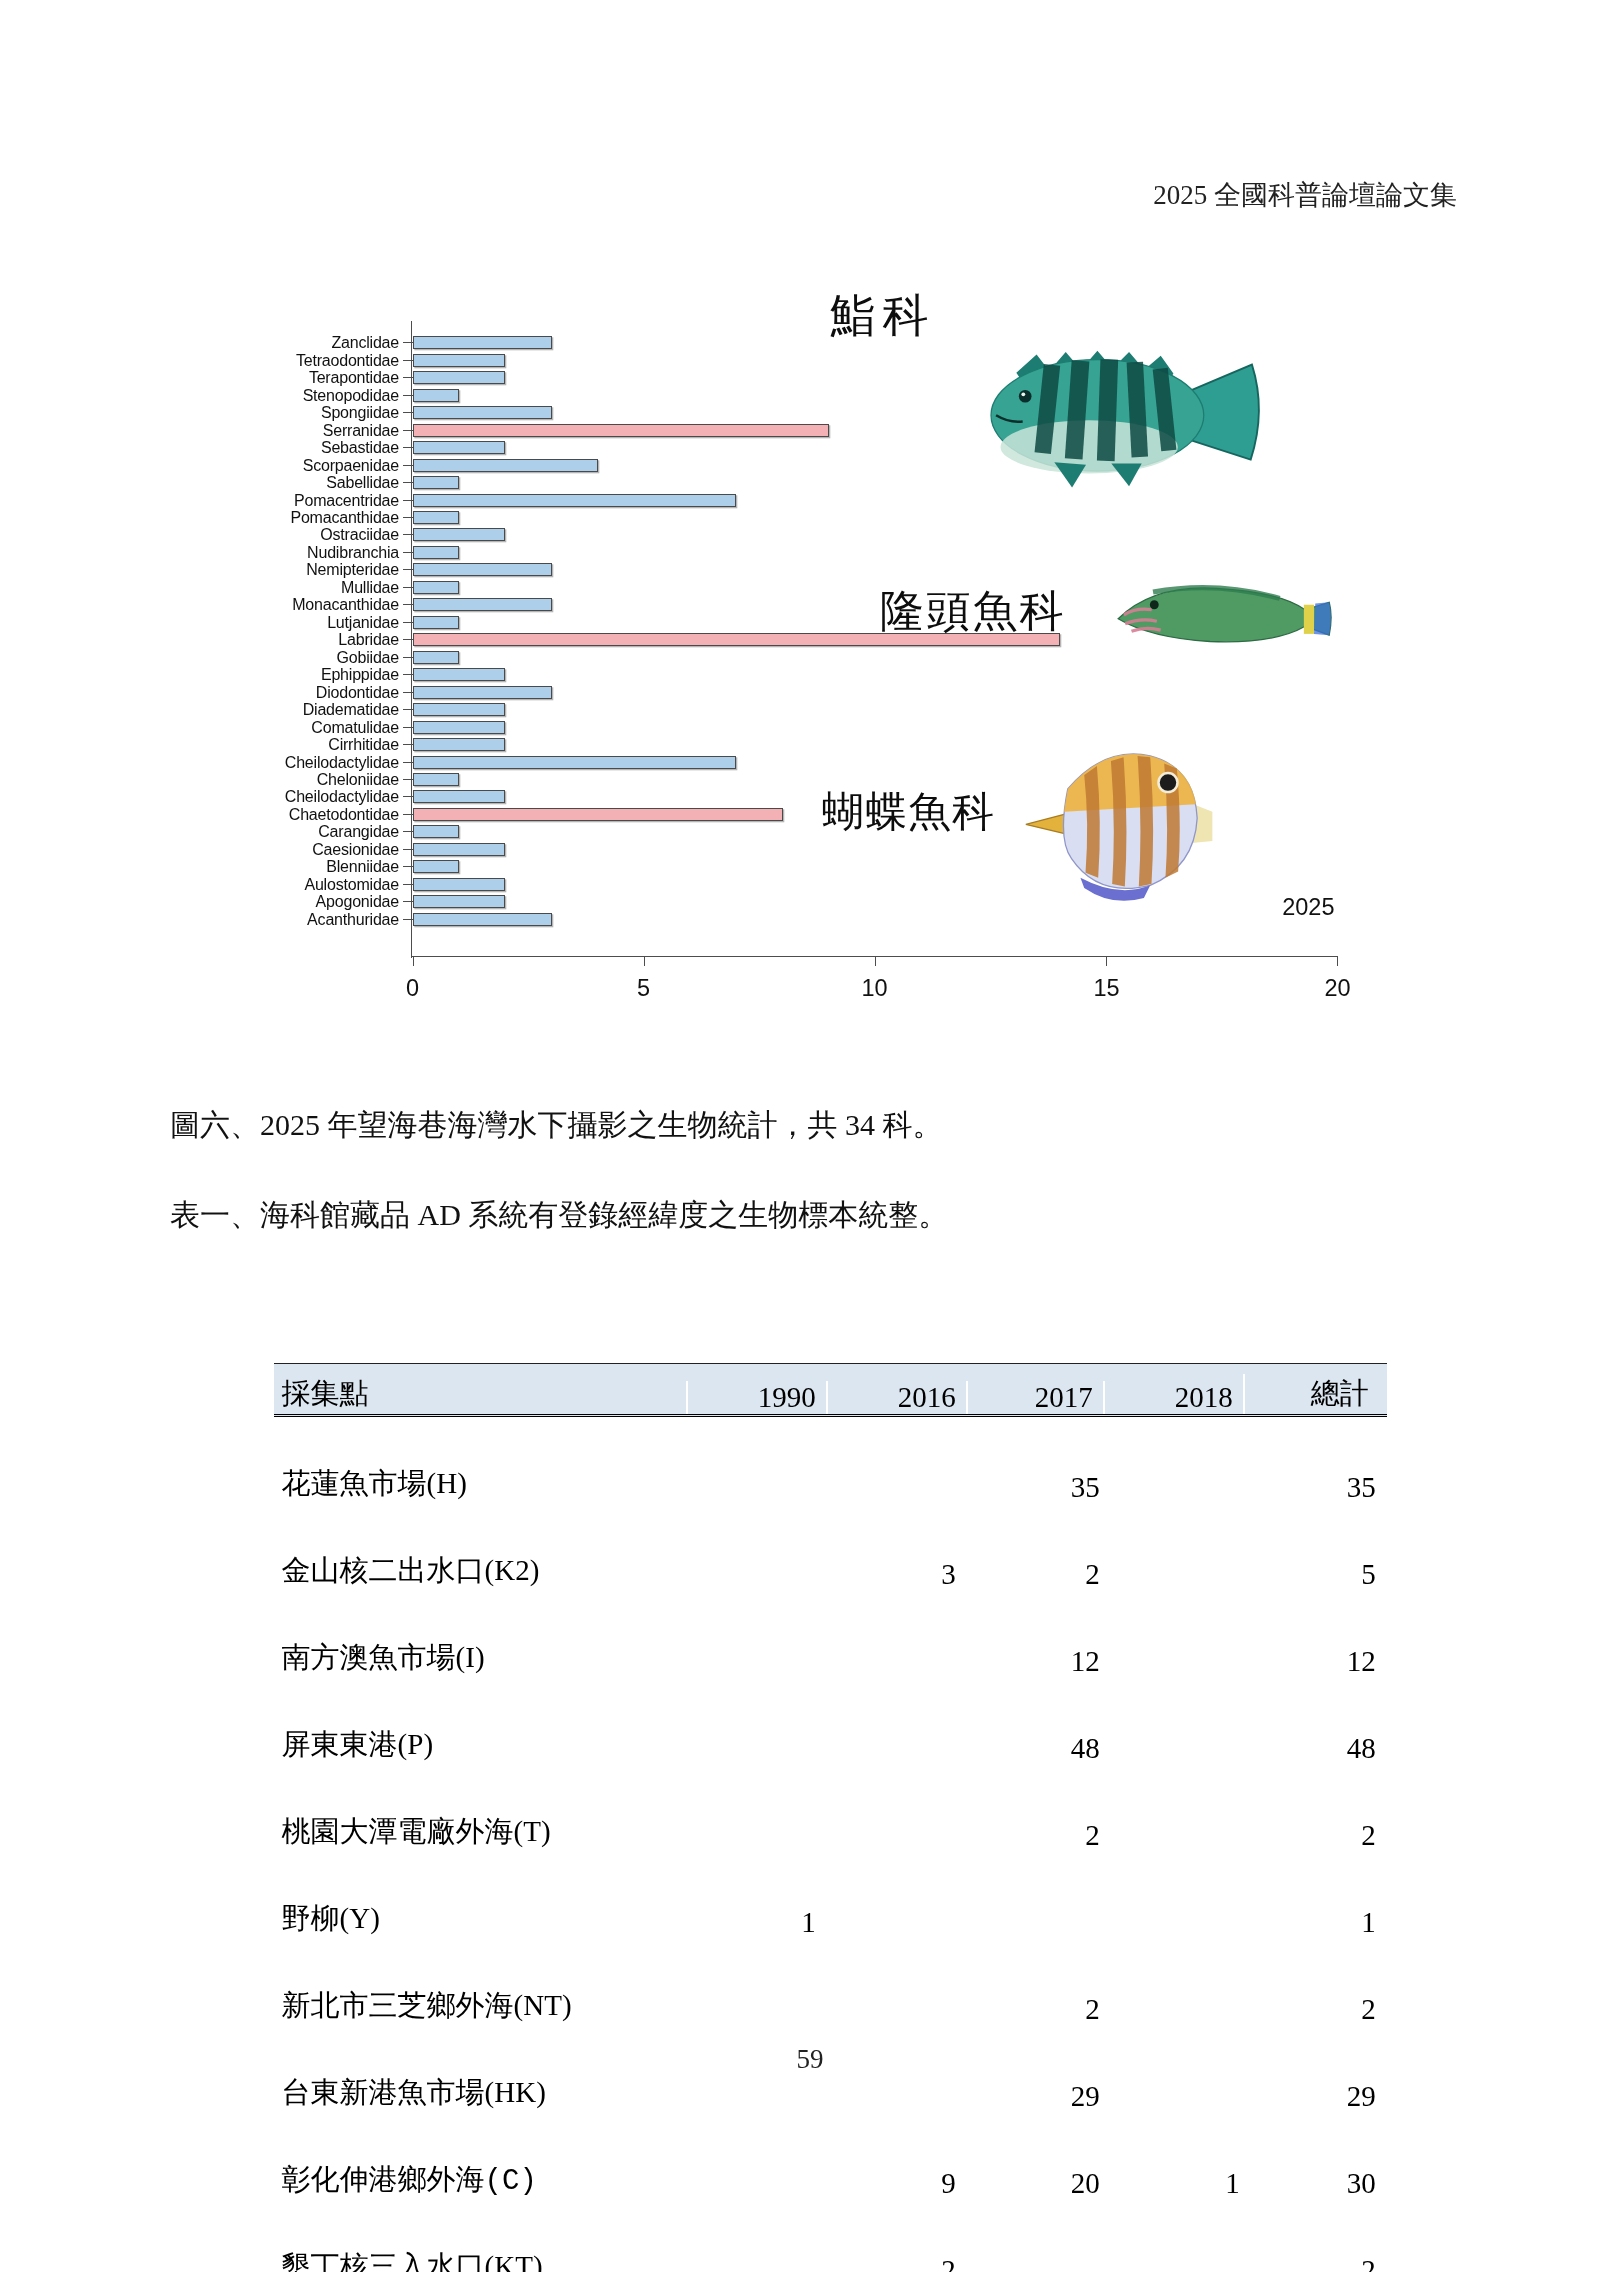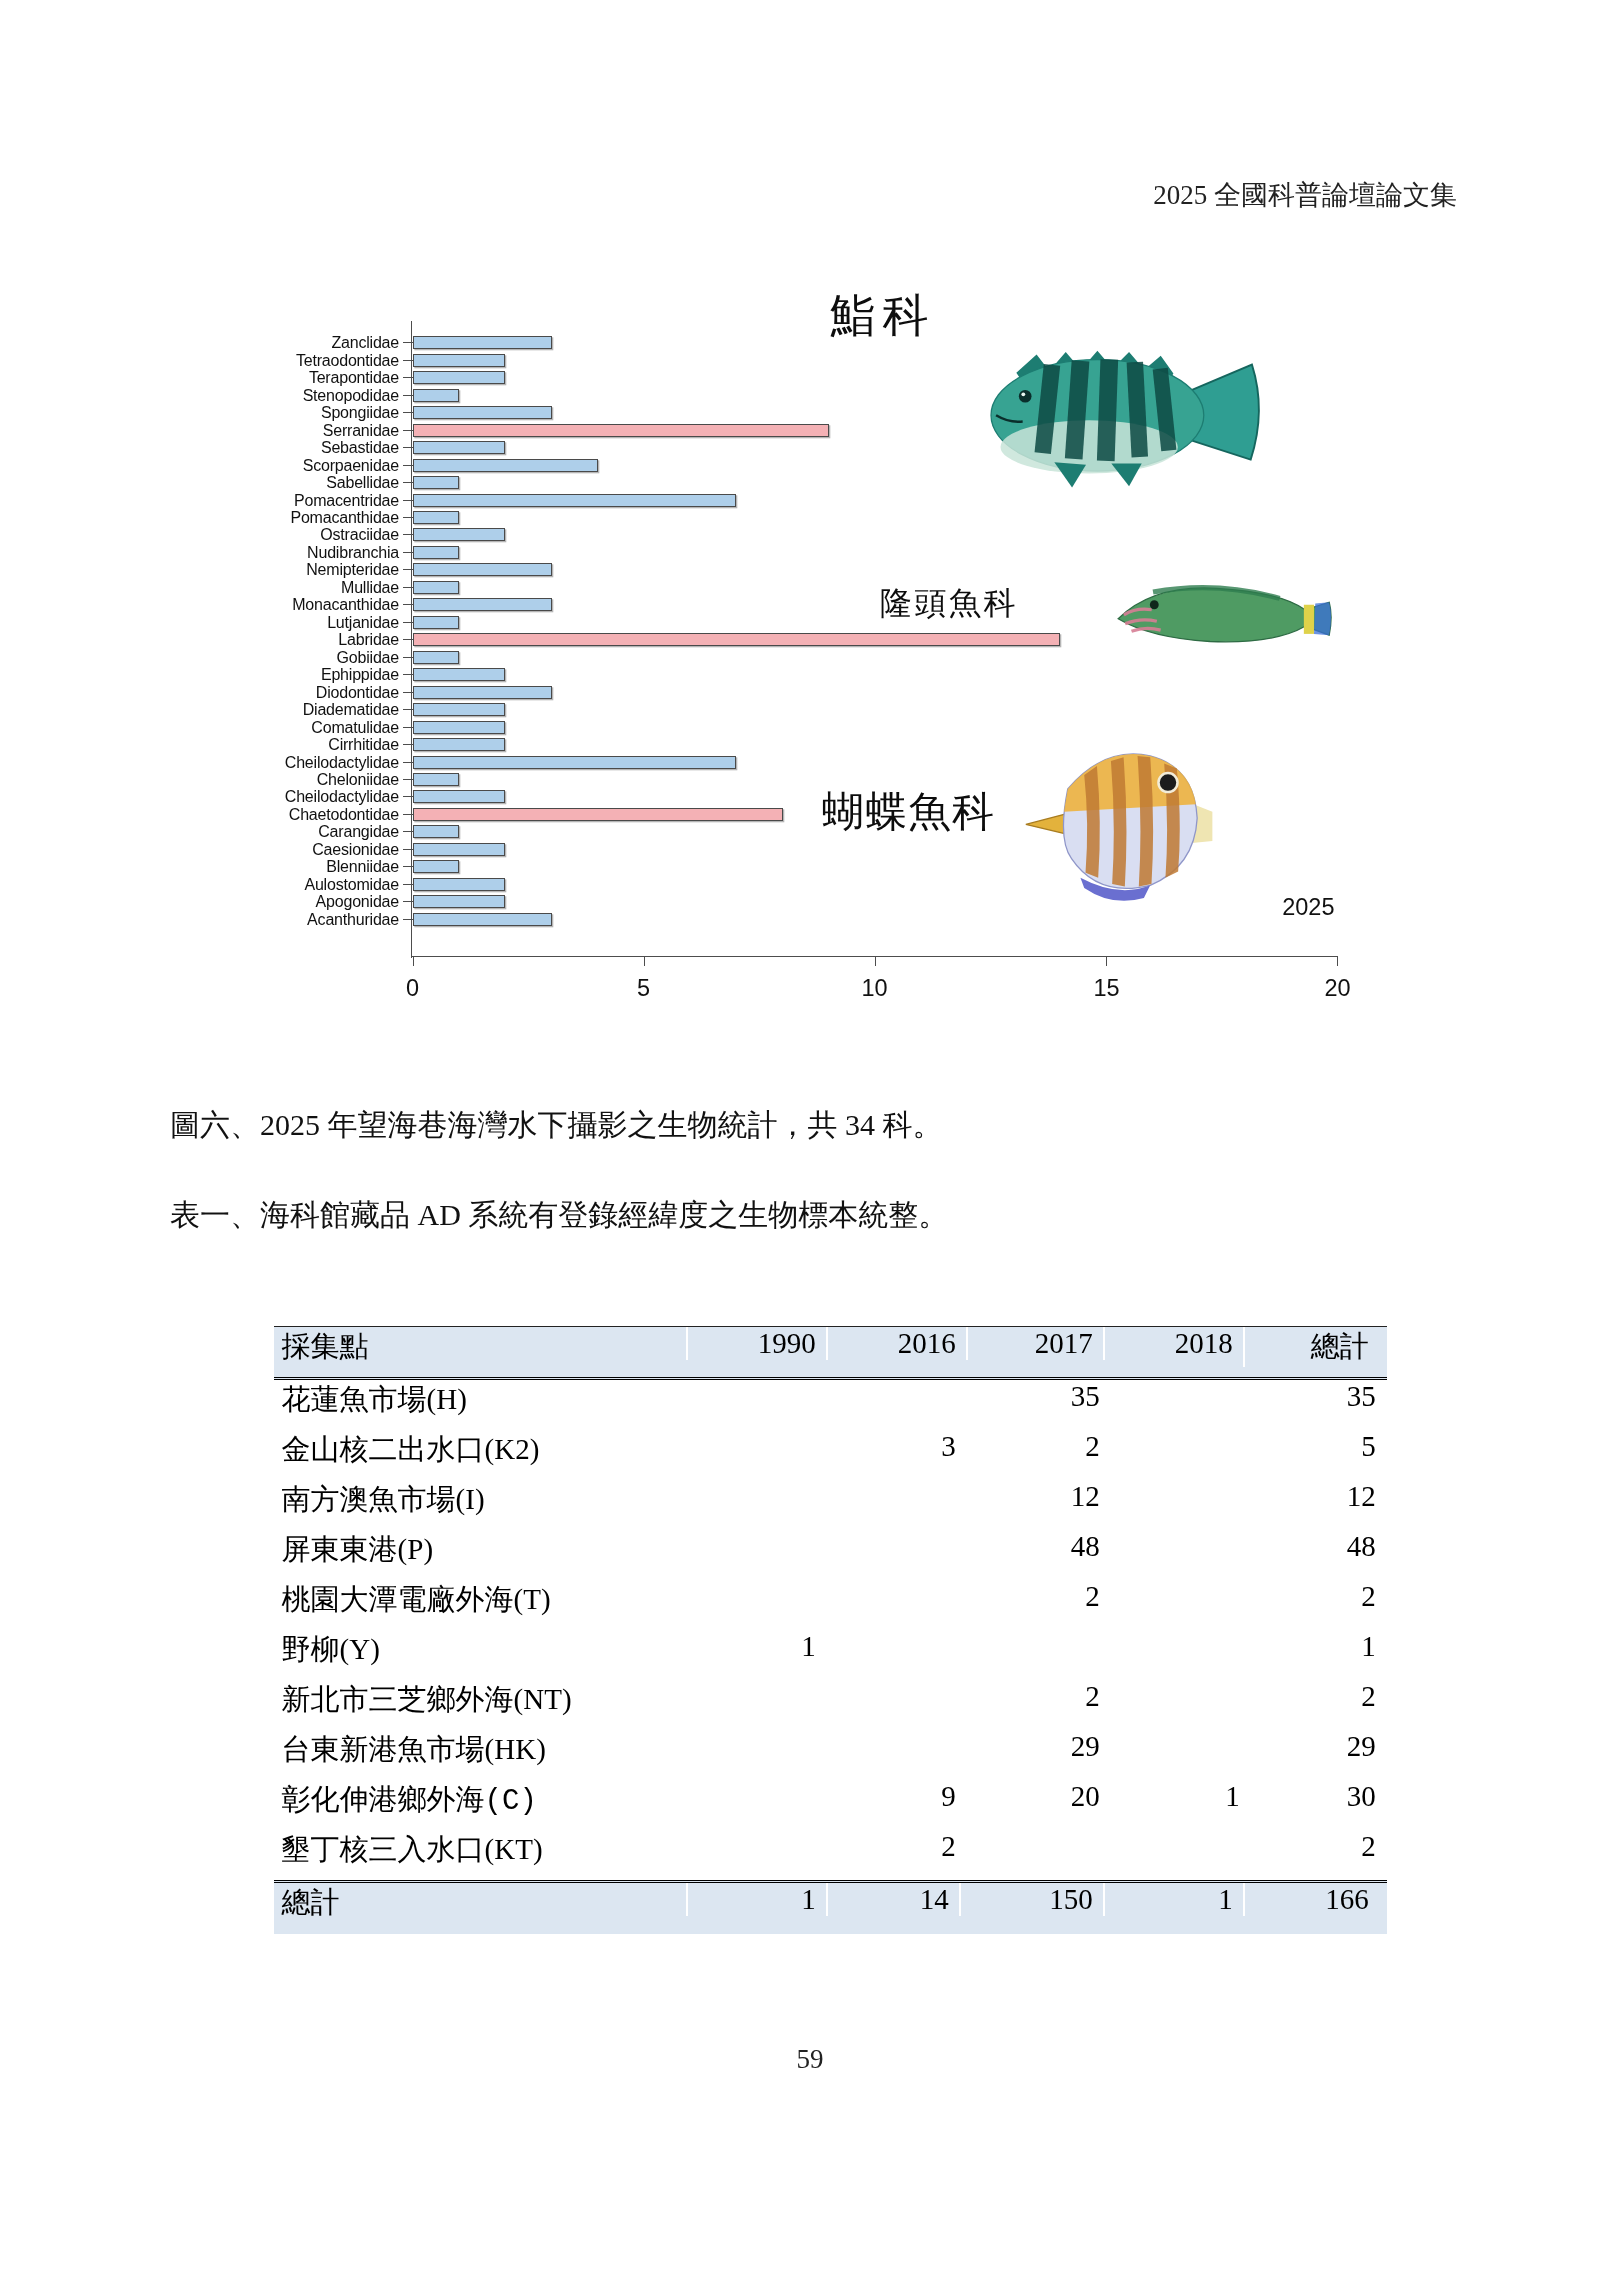--- a/index.html
+++ b/index.html
@@ -21,34 +21,34 @@
   .ctick{position:absolute;right:100%;top:7.6px;width:10.2px;border-top:1.9px solid #4d4d4d;}
   .cbar{position:absolute;left:0;top:2.2px;height:12.7px;box-sizing:border-box;
         border:1.3px solid #4a4a4a;box-shadow:1.3px 1.3px 0 rgba(90,90,90,.45);}
   .xtick{position:absolute;top:635px;height:10.2px;border-left:1.9px solid #4d4d4d;}
   .xtick-label{position:absolute;top:654px;width:57px;text-align:center;font-size:23.5px;color:#111;}
   .xlabel{position:absolute;left:0;top:713px;width:100%;text-align:center;font-size:21px;color:#111;}
   .year-label{position:absolute;right:2.5px;top:573px;font-size:23.5px;color:#111;}
 
   .anno{position:absolute;color:#0d0d0d;font-family:"Liberation Serif","DejaVu Serif",serif;white-space:nowrap;}
   .anno1{left:830px;top:285px;font-size:46px;letter-spacing:6.4px;}
-  .anno2{left:880px;top:582px;font-size:32px;letter-spacing:2.5px;}
+  .anno2{left:880px;top:582px;font-size:44px;letter-spacing:2.5px;}
   .anno3{left:822px;top:784px;font-size:42px;letter-spacing:1.3px;}
   .fish{position:absolute;}
   .fish-grouper{left:978px;top:338px;}
   .fish-wrasse{left:1115px;top:573px;}
   .fish-butterfly{left:1023px;top:728px;}
 
   
   .caption{position:absolute;left:170px;top:1105px;font-size:30px;color:#111;white-space:nowrap;}
   .table-title{position:absolute;left:170px;top:1195px;font-size:30px;color:#111;white-space:nowrap;}
 
   
   .dtable{position:absolute;left:274px;top:1326px;width:1113px;font-size:29px;color:#000;}
-  .trow{display:flex;align-items:flex-start;height:50px;box-sizing:content-box;}
+  .trow{display:flex;align-items:flex-end;height:50px;box-sizing:content-box;margin-top:37px;}
   .thead{background:#dce6f1;border-top:1.3px solid #222;border-bottom:3.8px double #000;}
   .tfoot{background:#dce6f1;border-top:3.8px double #000;height:51px;}
   .tcell{box-sizing:border-box;display:flex;align-items:center;overflow:hidden;white-space:nowrap;}
   .tcell.site{justify-content:flex-start;padding-left:7.6px;}
   .tcell.num{justify-content:flex-end;padding-right:10.2px;}
   .thead .tcell:not(:first-child),.tfoot .tcell:not(:first-child){border-left:2.5px solid #fff;}
 </style>
 </head>
 <body>
 

